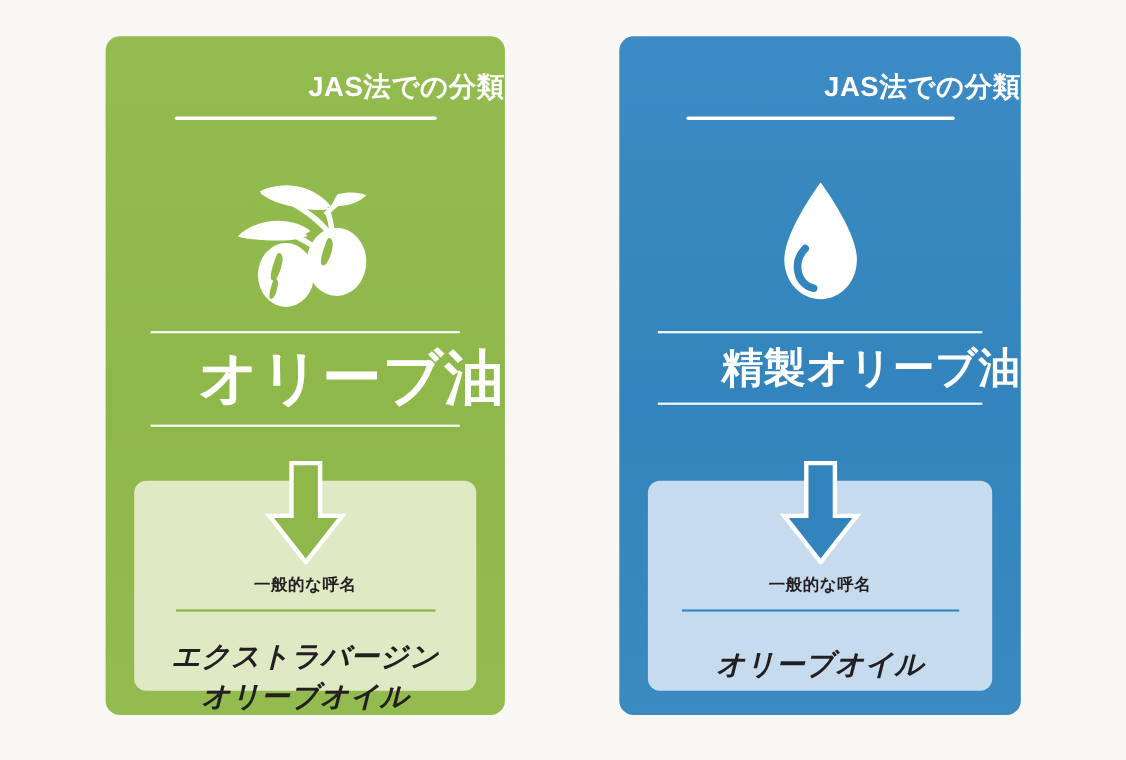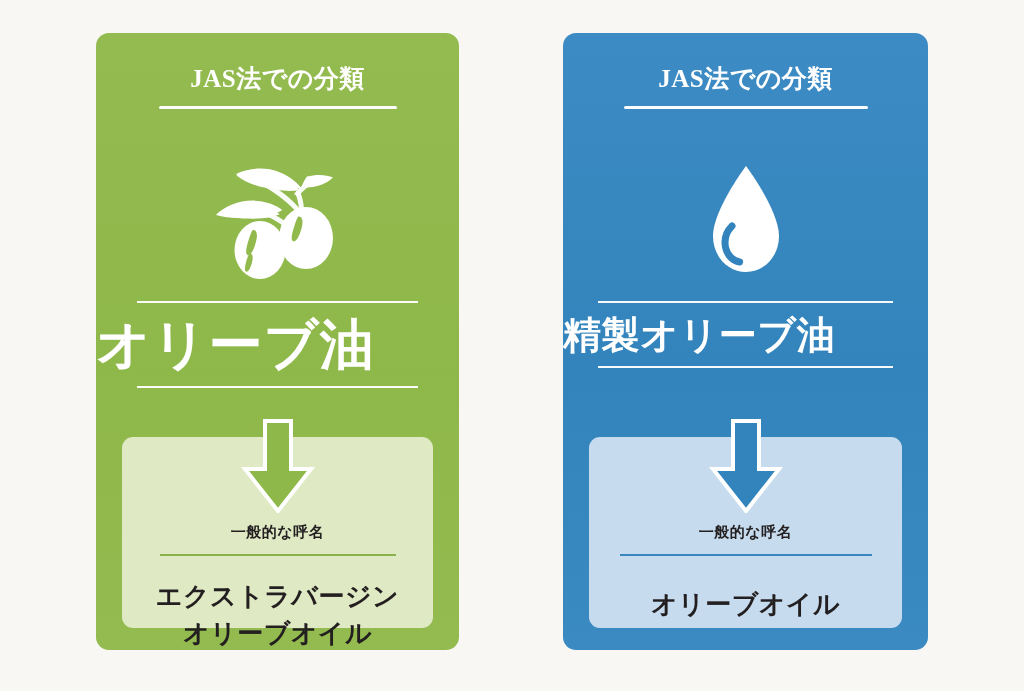--- a/index.html
+++ b/index.html
@@ -43,22 +43,21 @@
     background: #3a87bf;
     background: linear-gradient(180deg, #3d8bc4 0%, #3384bc 55%, #3b8ac2 100%);
   }
 
   
   .card-head {
     position: absolute;
     top: 0;
     left: 0;
     right: 0;
-    text-align: center;
-    font-family: Liberation Serif, serif;
+    text-align: right;
   }
   .jas-label {
     margin-top: 32px;
     font-size: 25px;
     font-weight: 700;
     color: #ffffff;
     letter-spacing: 0.5px;
     line-height: 1.15;
   }
   .rule-white {
@@ -83,21 +82,21 @@
     justify-content: center;
   }
   .icon-wrap svg { display: block; }
 
   
   .title-block {
     position: absolute;
     left: 0;
     right: 0;
     top: 268px;
-    text-align: left;
+    text-align: right;
   }
   .rule-thin {
     height: 2px;
     background: #ffffff;
     width: 281px;
     margin: 0 auto;
     opacity: 0.96;
   }
   .card-blue .rule-thin { width: 295px; }
   .big-title {
@@ -158,20 +157,21 @@
   }
   .card-green .panel-rule { background: #8bb14a; }
   .card-blue  .panel-rule { background: #3a87bf; width: 252px; }
   .common-name {
     font-size: 26px;
     font-weight: 700;
     color: #231f20;
     line-height: 1.42;
     margin-top: 22px;
     letter-spacing: 0.5px;
+    font-style: italic;
   }
   .card-blue .common-name { margin-top: 30px; }
   .common-name .nline { display: block; }
 </style>
 </head>
 <body>
 
 <div id="stage">
 
   <div class="card card-green">

